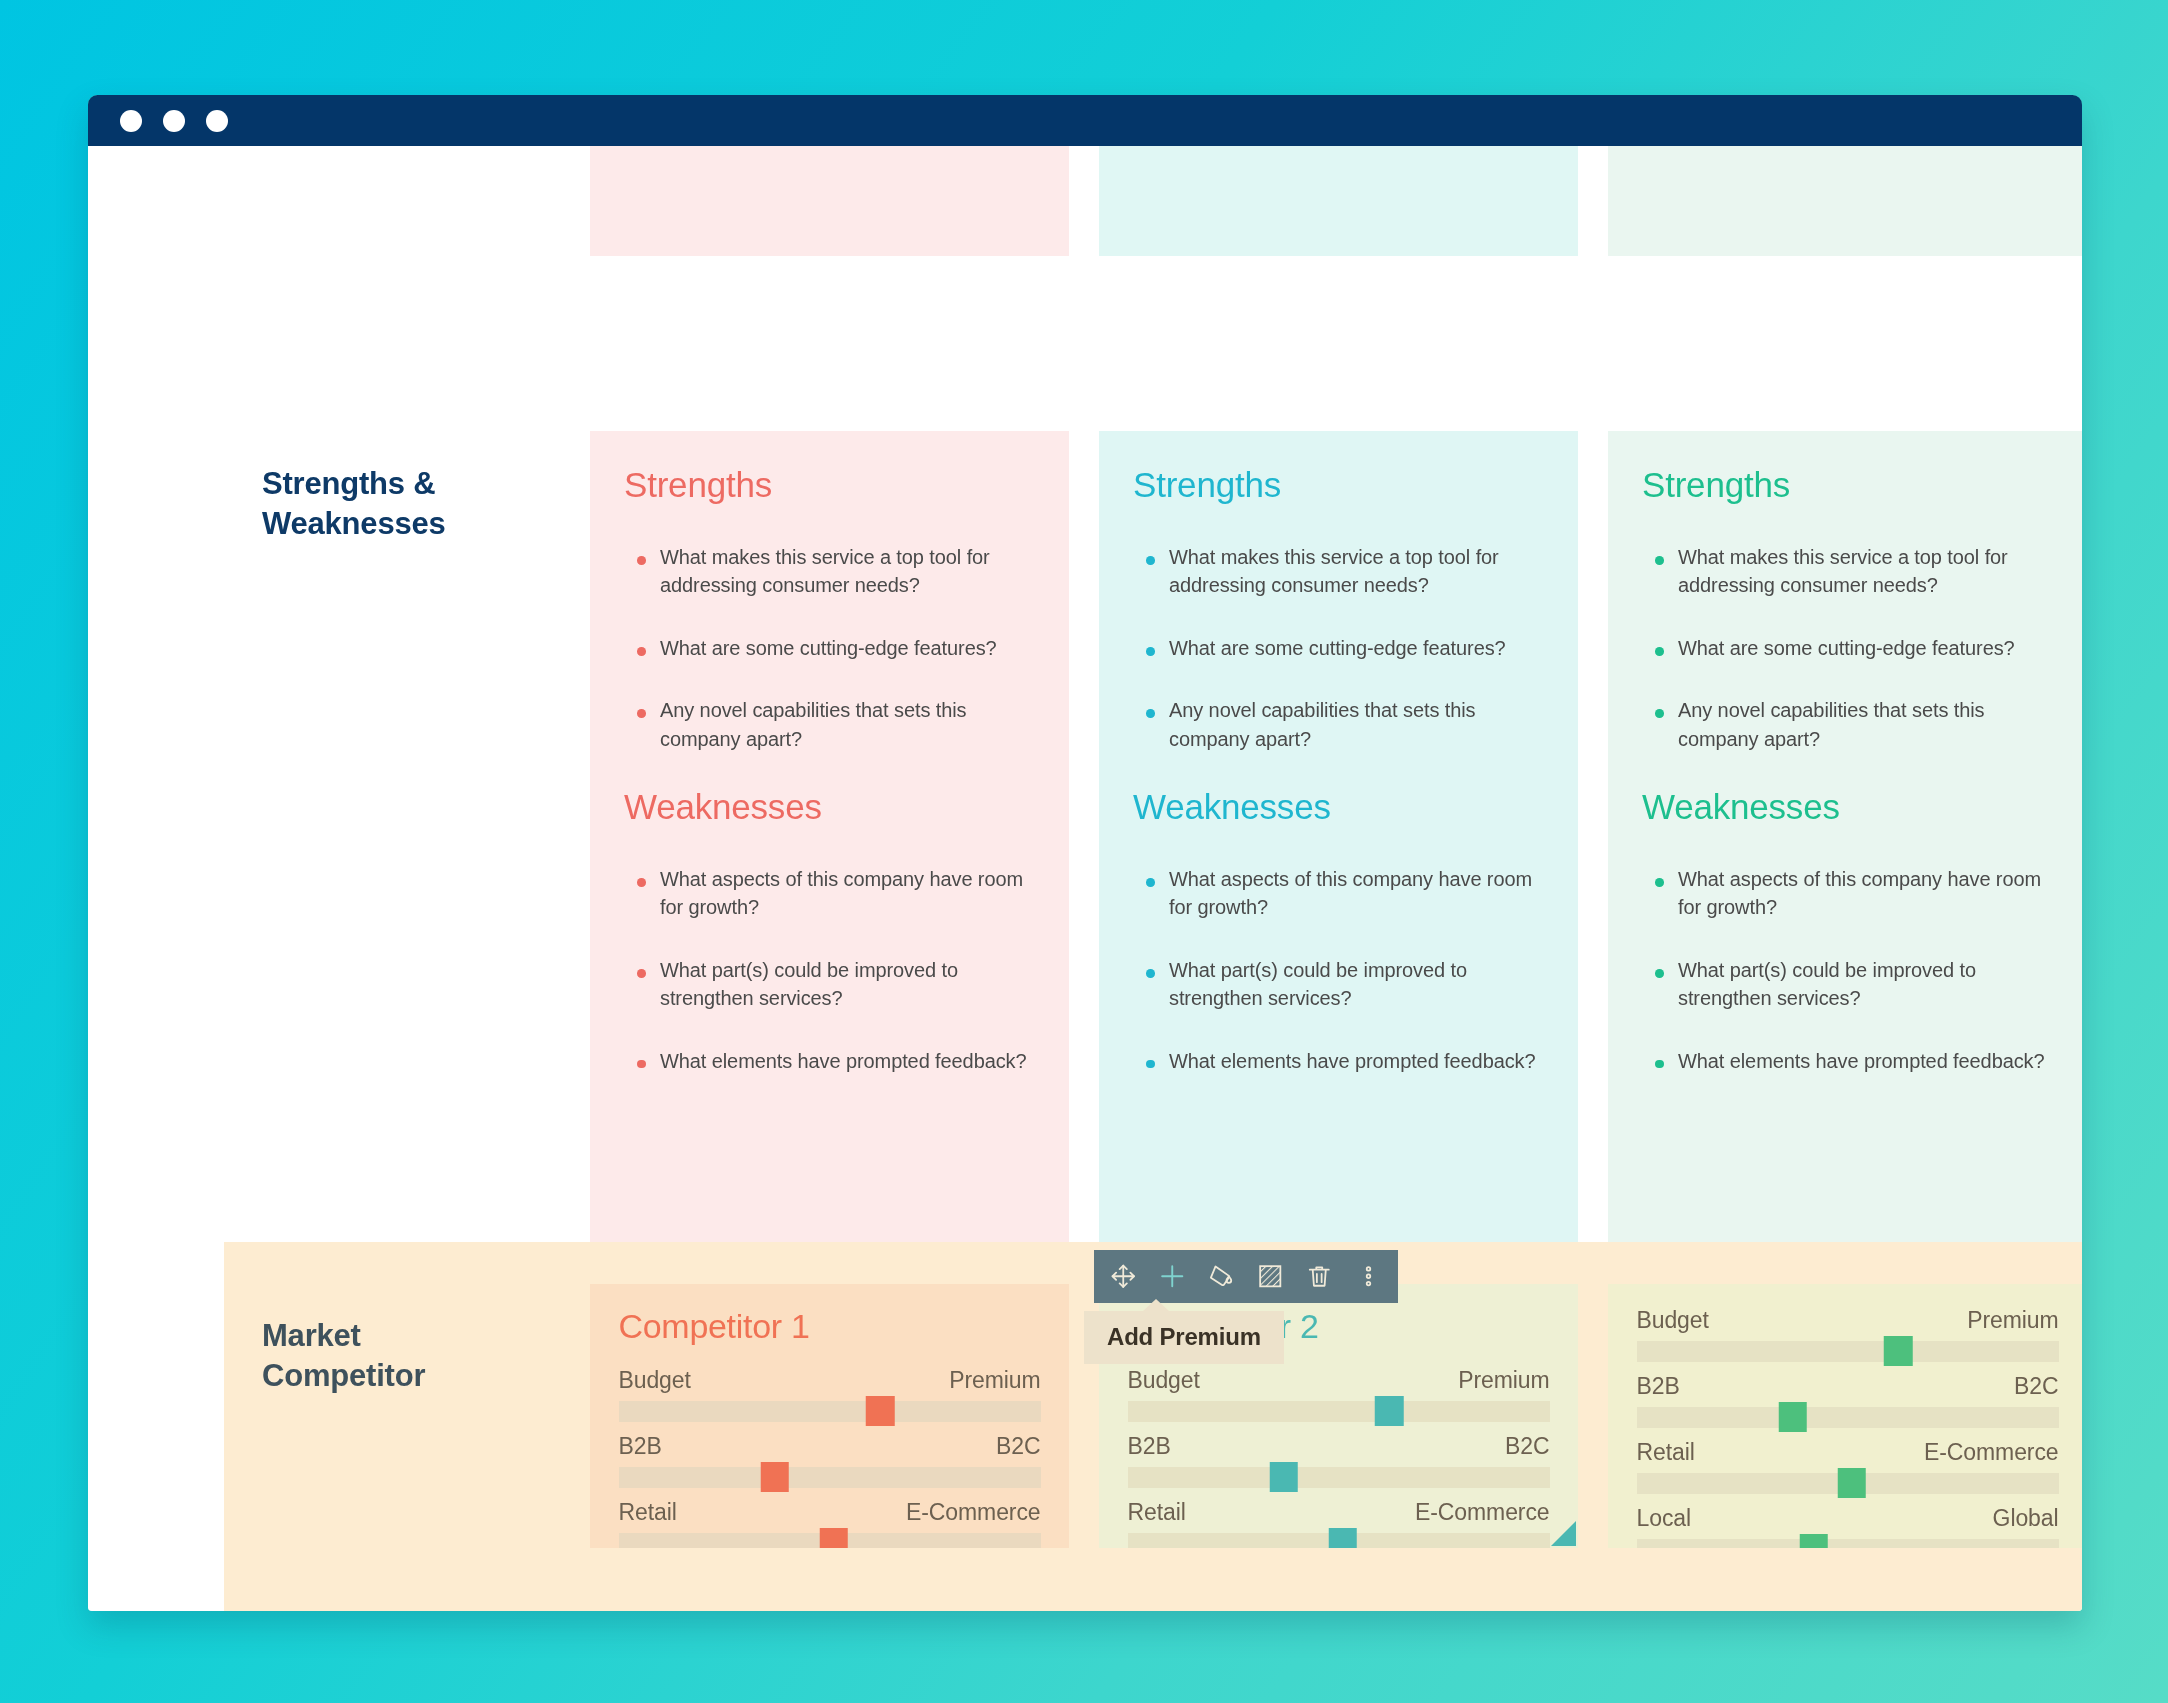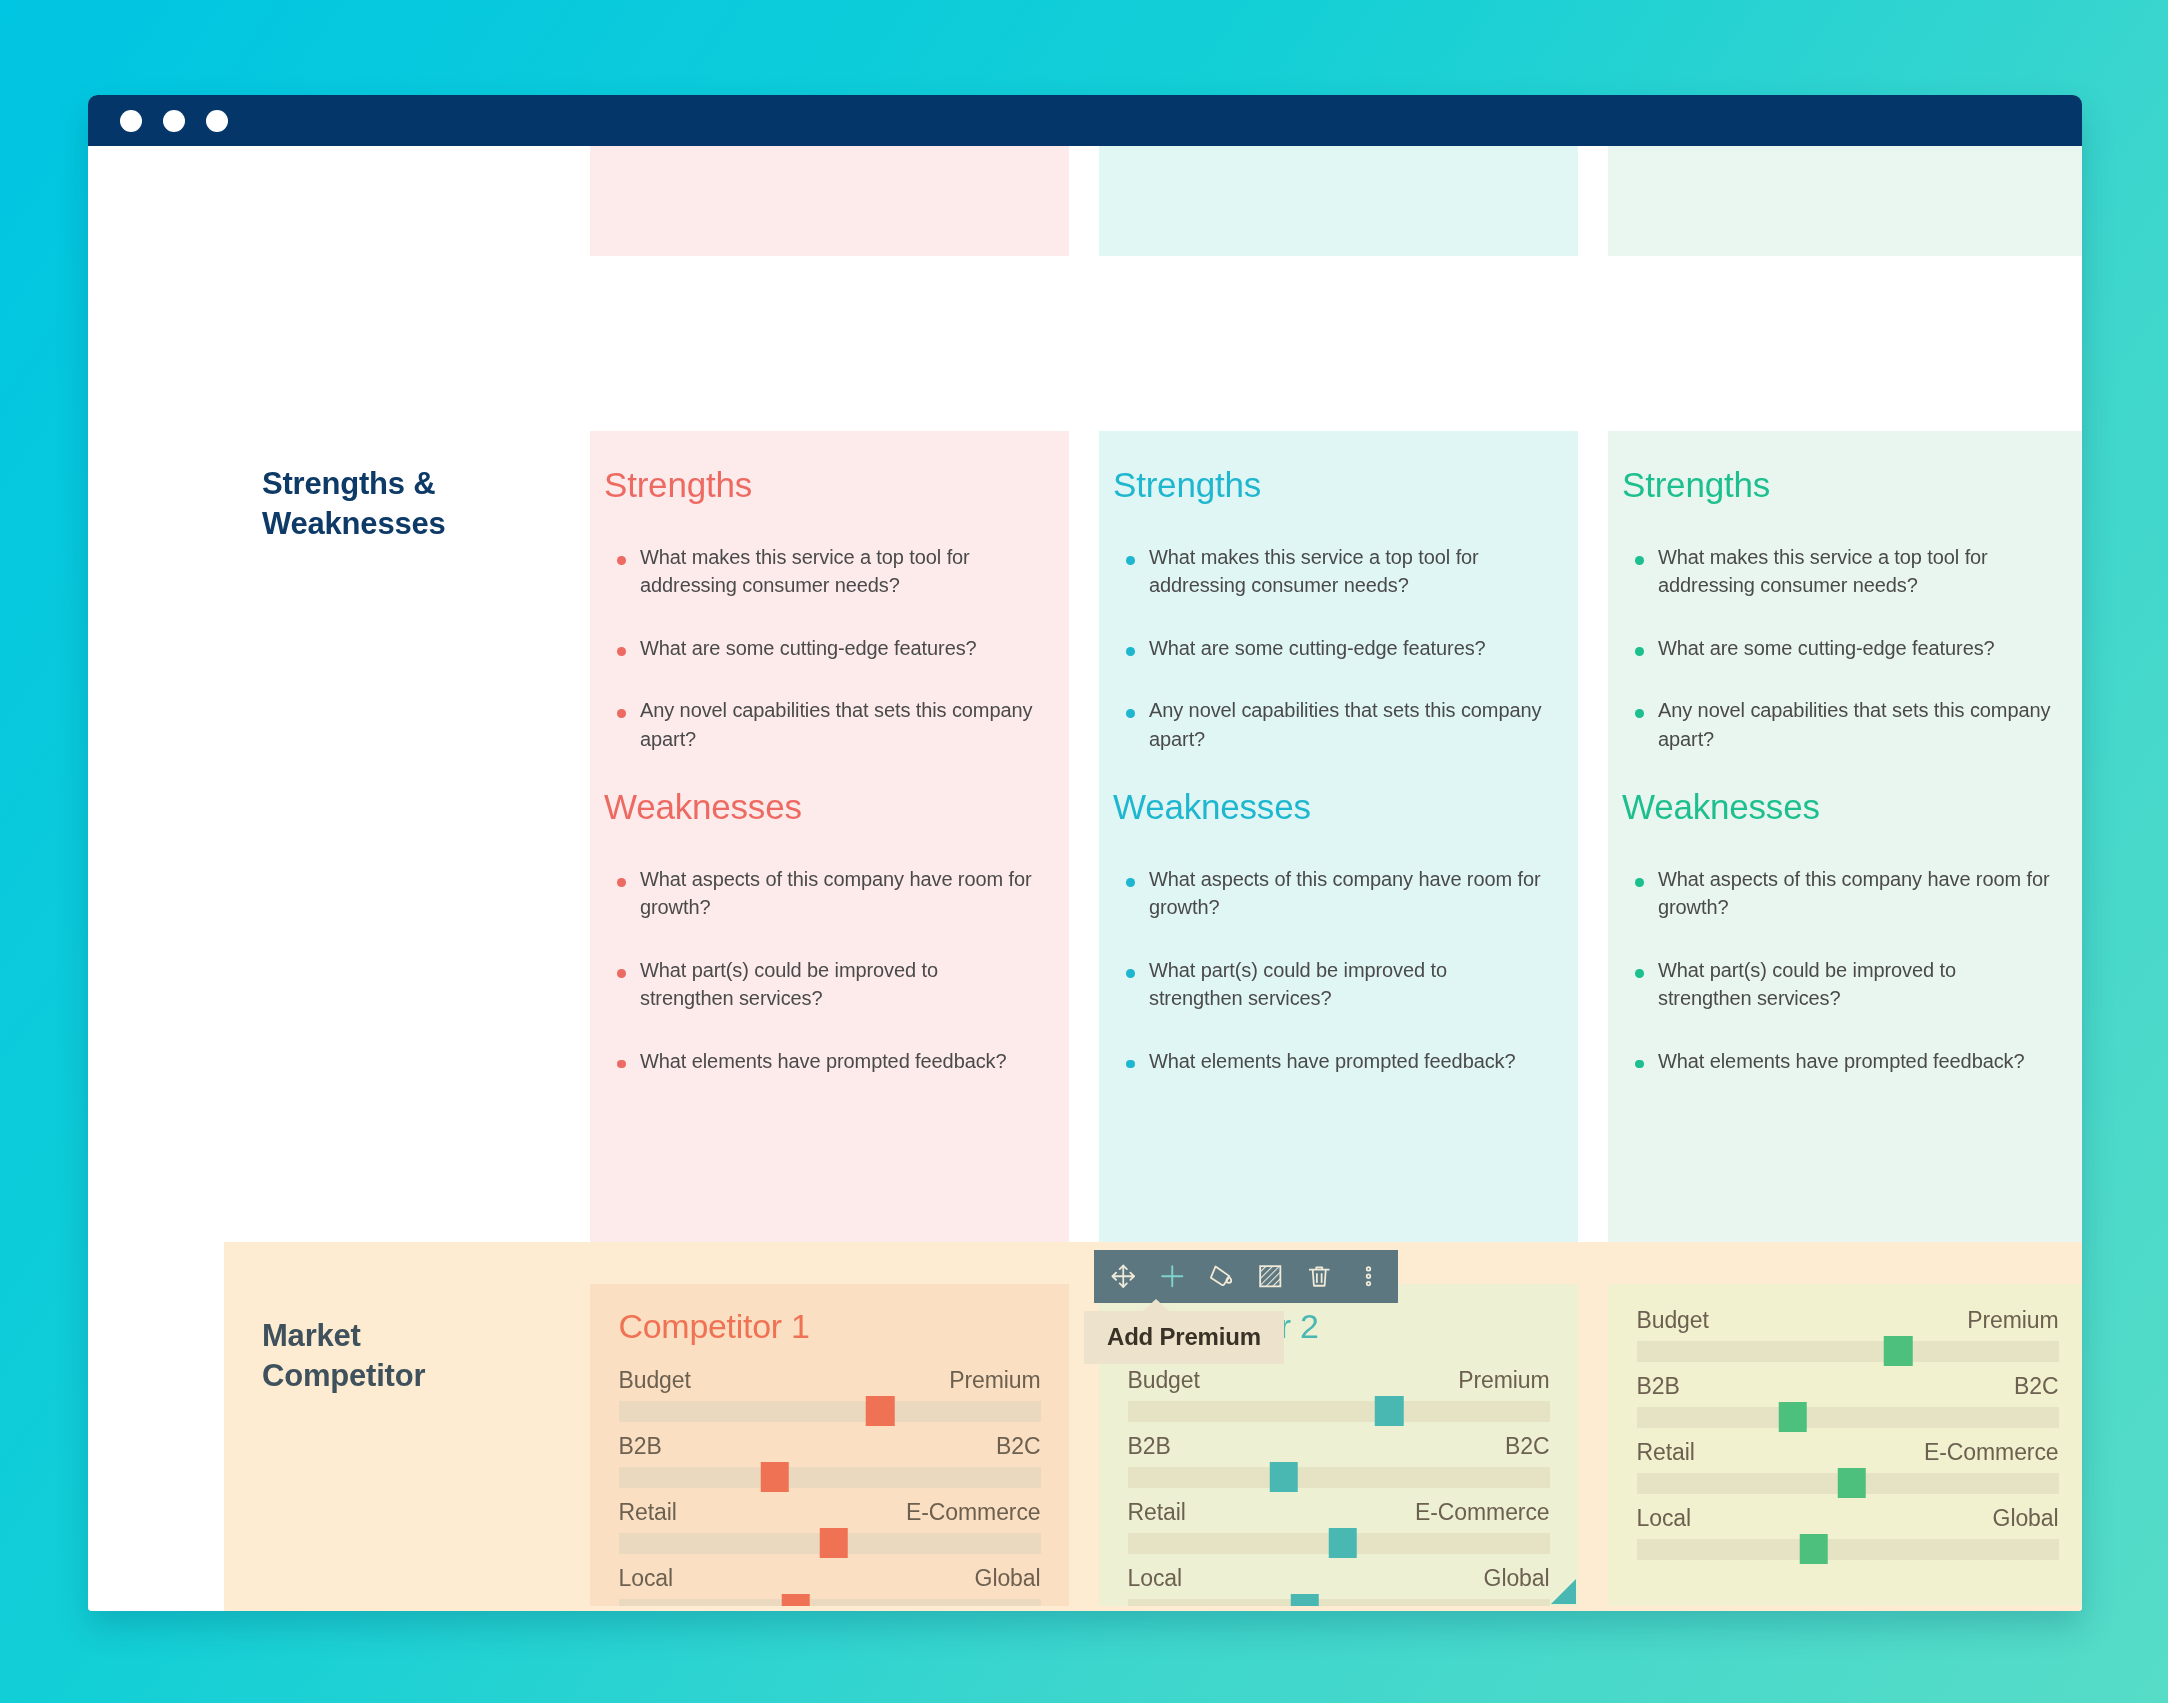--- a/index.html
+++ b/index.html
@@ -82,21 +82,21 @@
     font-size: 31px;
     line-height: 1.28;
     letter-spacing: -0.2px;
   }
   #sw-label { top: 86px; color: #0e3a67; }
 
   .sw-card {
     position: absolute;
     top: 53px;
     height: 812px;
-    padding: 34px 34px 0 14px;
+    padding: 34px 34px 0 34px;
     overflow: hidden;
   }
   .sw-card.c1 { background: #fdeaea; }
   .sw-card.c2 { background: #dff6f4; }
   .sw-card.c3 { background: #e9f6f0; }
 
   .sw-heading {
     font-size: 35px;
     font-weight: 400;
     letter-spacing: -0.2px;
@@ -135,21 +135,21 @@
     width: 1867px;
     height: 369px;
     background: #fdecd1;
     padding-left: 9px;
   }
   #market-label { top: 74px; left: 38px; color: #3e515c; }
 
   .mb-card {
     position: absolute;
     top: 42px;
-    height: 322px;
+    height: 264px;
     padding: 23px 28.5px 0 28.5px;
     overflow: hidden;
   }
   .mb-card.c1 { left: 366px; width: 479px; background: #fbdfc2; }
   .mb-card.c2 { left: 875px; width: 479px; background: #eef0d4; }
   .mb-card.c3 { left: 1384px; width: 479px; background: #f1f0cf; }
 
   .mb-title {
     font-size: 34px;
     font-weight: 400;

